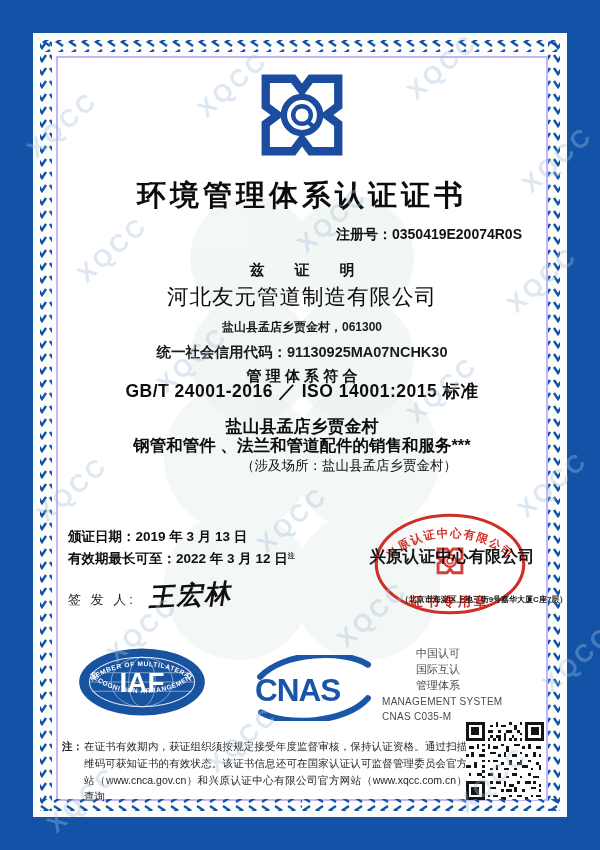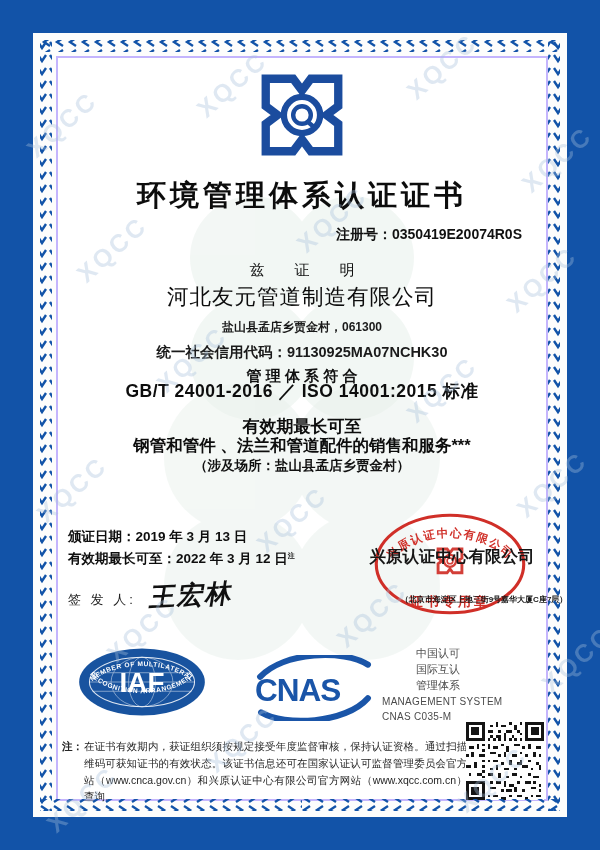--- a/index.html
+++ b/index.html
@@ -6,29 +6,29 @@
   body{width:600px;height:850px;position:relative;font-family:"Liberation Sans",sans-serif;overflow:hidden;background:#fff;}
   .frame-bg{position:absolute;left:0;top:0;width:600px;height:850px;background:#1253a8;}
   .inner-white{position:absolute;left:33px;top:33px;width:534px;height:784px;background:#fdfdfc;}
   .border-decor{position:absolute;left:0;top:0;z-index:3;}
   .cert{position:absolute;left:56px;top:56px;width:488px;height:741px;border:2px solid #c4b5fd;background:#fff;z-index:2;}
   .bgdeco{position:absolute;left:0;top:0;width:488px;height:741px;z-index:0;pointer-events:none;}
   .layer{position:absolute;z-index:2;}
   .logo-mark{left:50%;transform:translateX(-50%);top:4px;}
   .title{top:118px;width:100%;text-align:center;font-size:29px;font-weight:bold;letter-spacing:4px;color:#0c0c0c;}
   .reg{top:168px;right:24px;font-size:14px;font-weight:bold;color:#111;}
-  .certify{top:203px;width:100%;text-align:center;font-size:15px;font-weight:normal;color:#111;}
+  .certify{top:203px;width:100%;text-align:center;font-size:15px;font-weight:bold;color:#111;}
   .company{top:224px;width:100%;text-align:center;font-size:21.5px;font-weight:normal;color:#0d0d0d;letter-spacing:1px;}
   .addr{top:261px;width:100%;text-align:center;font-size:12px;font-weight:600;color:#1a1a1a;}
   .code{top:285px;width:100%;text-align:center;font-size:14.5px;font-weight:600;color:#1a1a1a;}
   .conform{top:309px;width:100%;text-align:center;font-size:15px;font-weight:bold;color:#111;}
   .standard{top:321px;width:100%;text-align:center;font-size:17.5px;font-weight:bold;color:#0d0d0d;letter-spacing:.5px;}
   .scope-head{top:357px;width:100%;text-align:center;font-size:17px;font-weight:bold;color:#0d0d0d;}
   .scope{top:377px;width:100%;text-align:center;font-size:16.5px;font-weight:bold;color:#0d0d0d;}
-  .sites{top:399px;width:100%;text-align:center;font-size:13.5px;font-weight:bold;color:#111;}
+  .sites{top:399px;width:100%;text-align:center;font-size:13.5px;font-weight:normal;color:#111;padding-left:47px;}
   .dates{left:10px;top:468px;font-size:13.5px;font-weight:bold;color:#0e0e0e;line-height:1.65;}
   .sup{font-size:7px;vertical-align:super;}
   .signer{left:10px;top:520px;font-size:13px;color:#222;letter-spacing:3px;}
   .sig-name{display:inline-block;font-family:"DejaVu Serif",serif;font-size:26px;font-weight:bold;letter-spacing:2px;transform:rotate(-3deg) skewX(-12deg);margin-left:8px;color:#101010;}
   .stamp-wrap{left:304px;top:448px;width:180px;height:160px;}
   .stamp-svg{position:absolute;left:8px;top:4px;}
   .certifier-name{position:absolute;top:40px;width:100%;text-align:center;font-size:16.5px;font-weight:bold;color:#151515;white-space:nowrap;}
   .certifier-addr{position:absolute;top:88px;width:100%;text-align:center;font-size:8px;font-weight:bold;color:#161616;white-space:nowrap;margin-left:32px;}
   .iaf{left:20px;top:590px;}
   .cnas{left:196px;top:597px;}
@@ -100,21 +100,21 @@
   </div>
 
   <div class="layer certify">兹　　证　　明</div>
   <div class="layer company">河北友元管道制造有限公司</div>
   <div class="layer addr">盐山县孟店乡贾金村，061300</div>
   <div class="layer code">统一社会信用代码：91130925MA07NCHK30</div>
 
   <div class="layer conform">管 理 体 系 符 合</div>
   <div class="layer standard">GB/T 24001-2016 ／ ISO 14001:2015 标准</div>
 
-  <div class="layer scope-head">有效期最长可至</div>
+  <div class="layer scope-head">盐山县孟店乡贾金村</div>
   <div class="layer scope">钢管和管件 、法兰和管道配件的销售和服务***</div>
   <div class="layer sites">（涉及场所：盐山县孟店乡贾金村）</div>
 
   <div class="layer dates">
     <div>颁证日期：2019 年 3 月 13 日</div>
     <div><span>有效期最长可至：2022 年 3 月 12 日</span><span class="sup">注</span></div>
   </div>
 
   <div class="layer signer">
     <span>签 发 人:</span>

